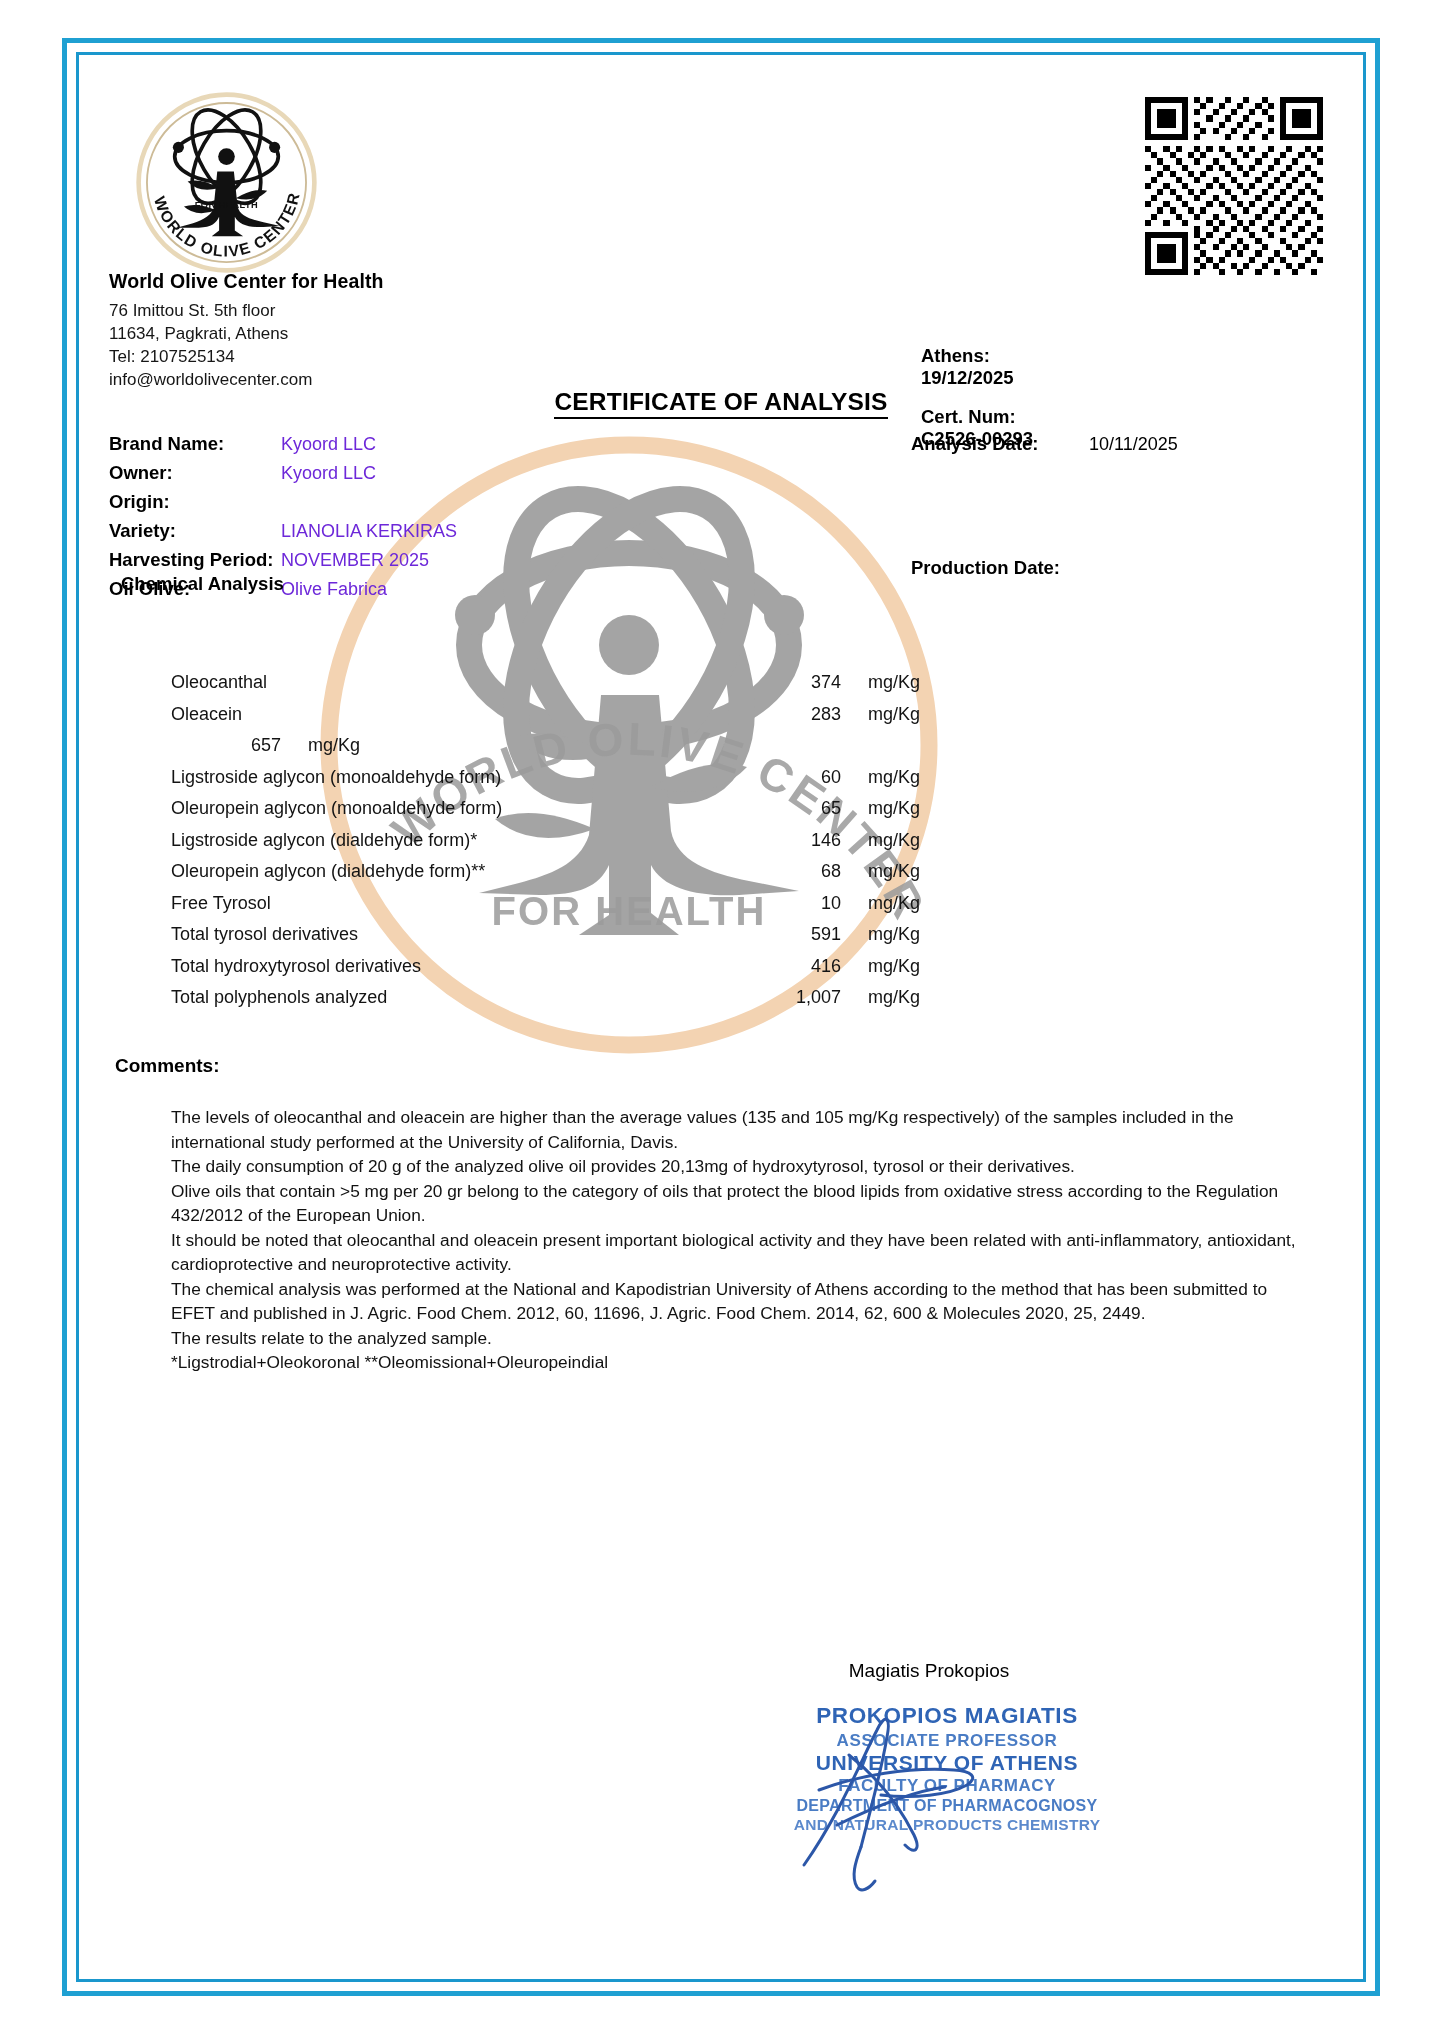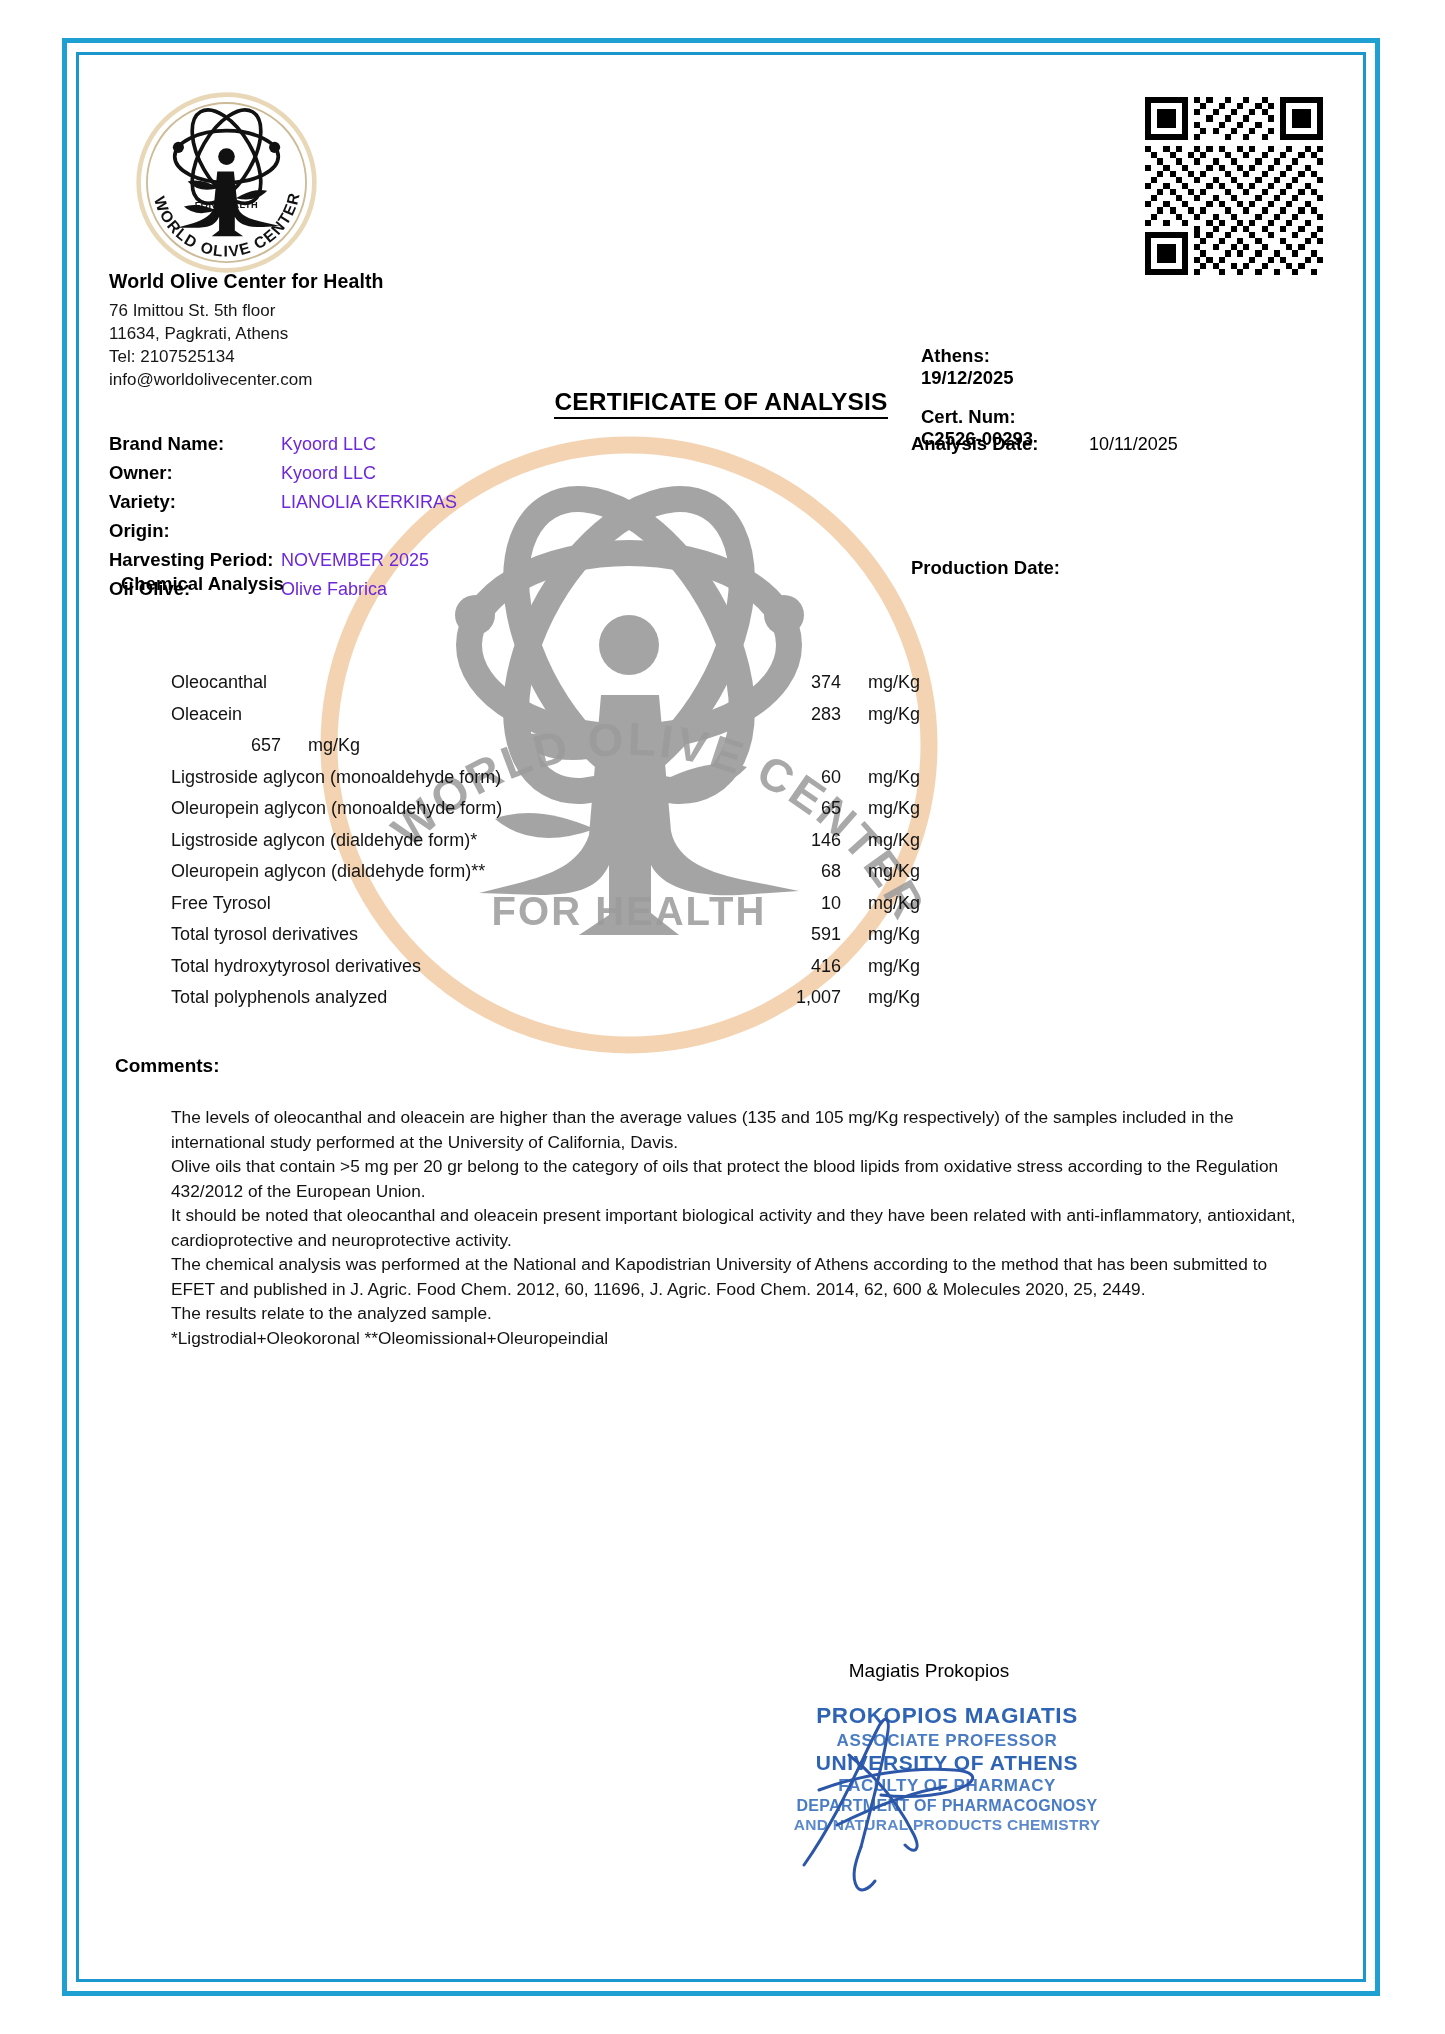--- a/index.html
+++ b/index.html
@@ -556,26 +556,26 @@
     <div class="info">
       <div class="info-row">
         <span class="info-label">Brand Name:</span>
         <span class="info-value">Kyoord LLC</span>
       </div>
       <div class="info-row">
         <span class="info-label">Owner:</span>
         <span class="info-value">Kyoord LLC</span>
       </div>
       <div class="info-row">
+        <span class="info-label">Origin:</span>
+        <span class="info-value"></span>
+      </div>
+      <div class="info-row">
         <span class="info-label">Variety:</span>
         <span class="info-value">LIANOLIA KERKIRAS</span>
-      </div>
-      <div class="info-row">
-        <span class="info-label">Origin:</span>
-        <span class="info-value"></span>
       </div>
       <div class="info-row">
         <span class="info-label">Harvesting Period:</span>
         <span class="info-value">NOVEMBER 2025</span>
       </div>
       <div class="info-row">
         <span class="info-label">Oil Olive:</span>
         <span class="info-value">Olive Fabrica</span>
       </div>
     </div>
@@ -646,20 +646,21 @@
       <div class="an-row">
         <span class="an-name">Total polyphenols analyzed</span>
         <span class="an-val">1,007</span>
         <span class="an-unit">mg/Kg</span>
       </div>
     </div>
 
     <div class="comments-head">Comments:</div>
     <div class="comments-body">
       <p>The levels of oleocanthal and oleacein are higher than the average values (135 and 105 mg/Kg respectively) of the samples included in the international study performed at the University of California, Davis.</p>
+      <p>The daily consumption of 20 g of the analyzed olive oil provides 20,13mg of hydroxytyrosol, tyrosol or their derivatives.</p>
       <p> Olive oils that contain &gt;5 mg per 20 gr belong to the category of oils that protect the blood lipids from oxidative stress according to the Regulation 432/2012 of the European Union.</p>
       <p>It should be noted that oleocanthal and oleacein present important biological activity and they have been related with anti-inflammatory, antioxidant, cardioprotective and neuroprotective activity.</p>
       <p>The chemical analysis was performed at the National and Kapodistrian University of Athens according to the method that has been submitted to EFET and published in J. Agric. Food Chem. 2012, 60, 11696, J. Agric. Food Chem. 2014, 62, 600 &amp; Molecules 2020, 25, 2449.</p>
       <p>The results relate to the analyzed sample.</p>
       <p>*Ligstrodial+Oleokoronal **Oleomissional+Oleuropeindial</p>
     </div>
 
     <div class="sign-name">Magiatis Prokopios</div>
 
     <div class="stamp">

